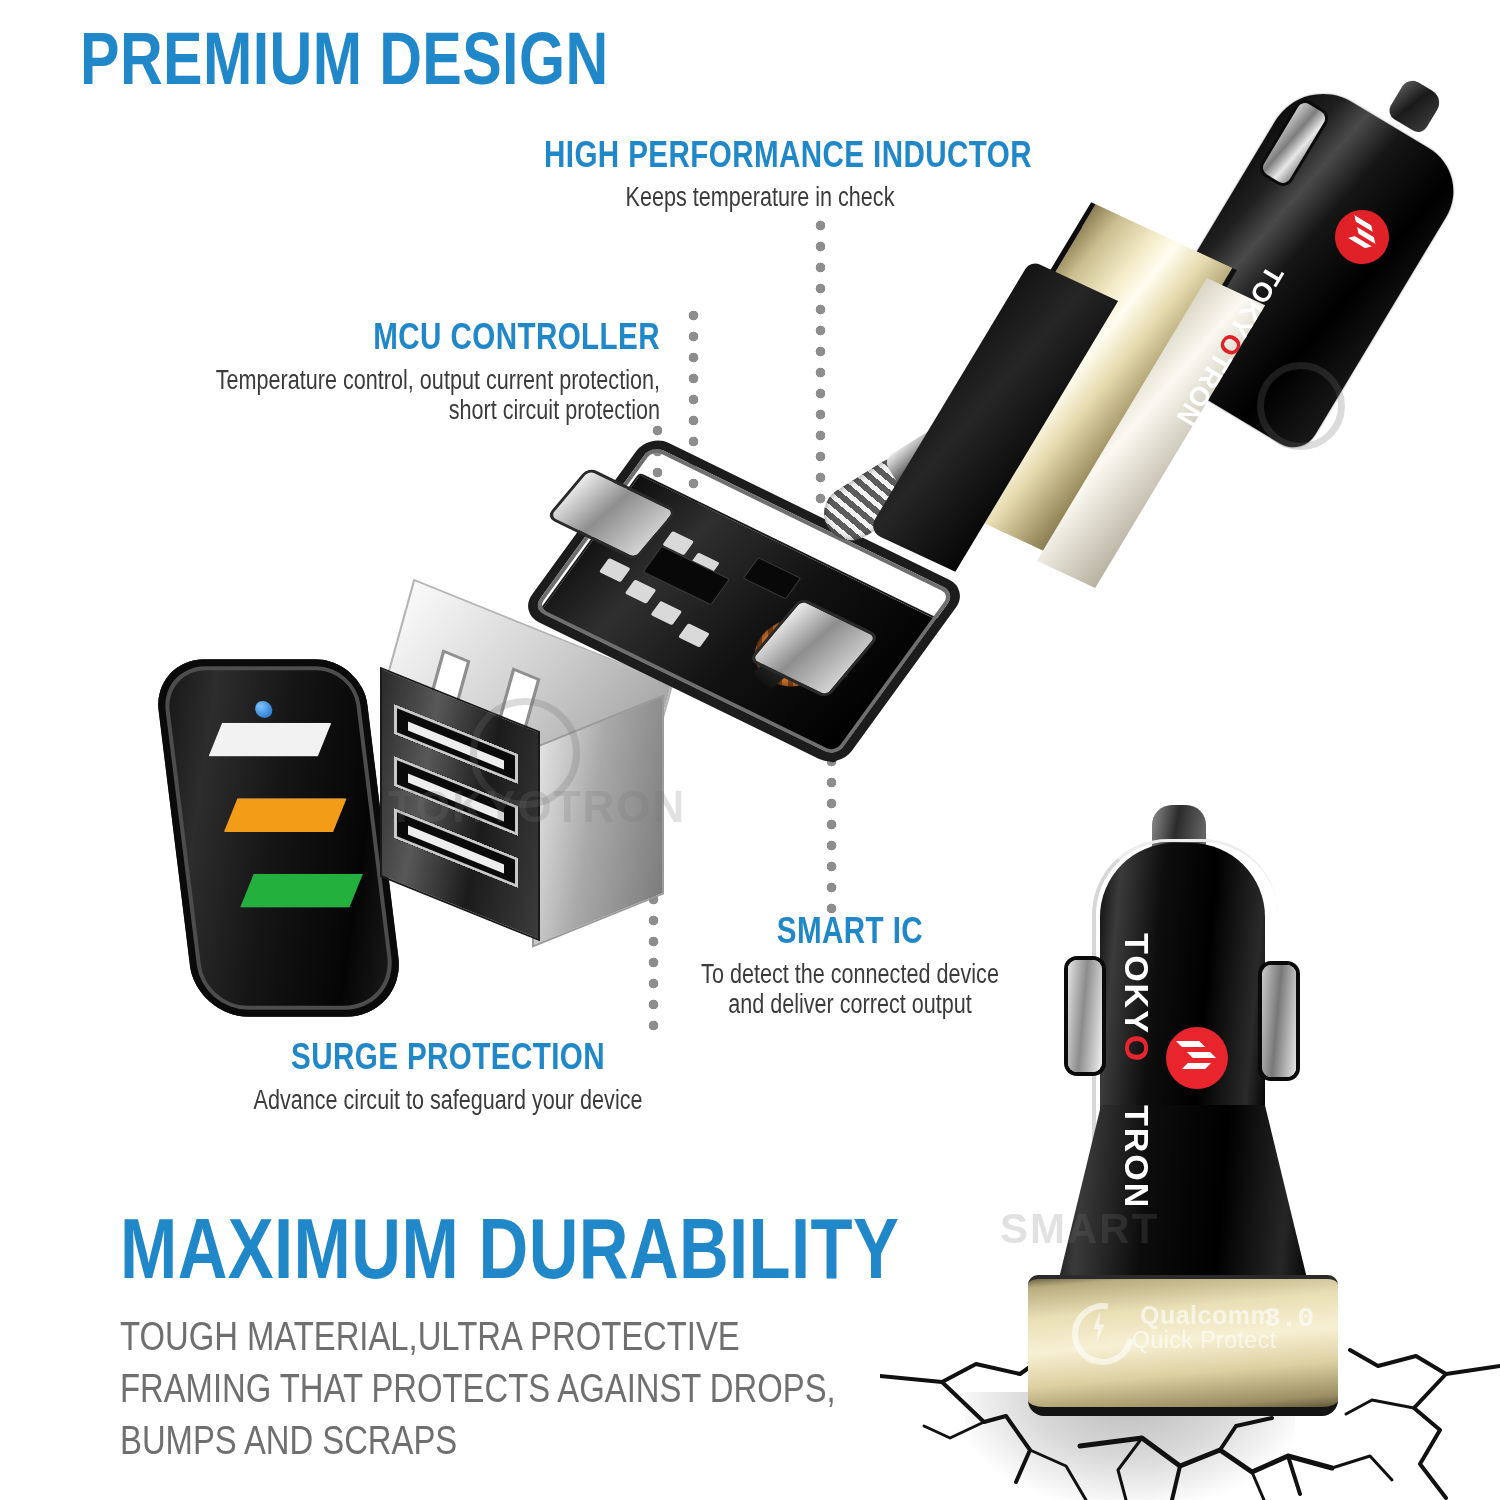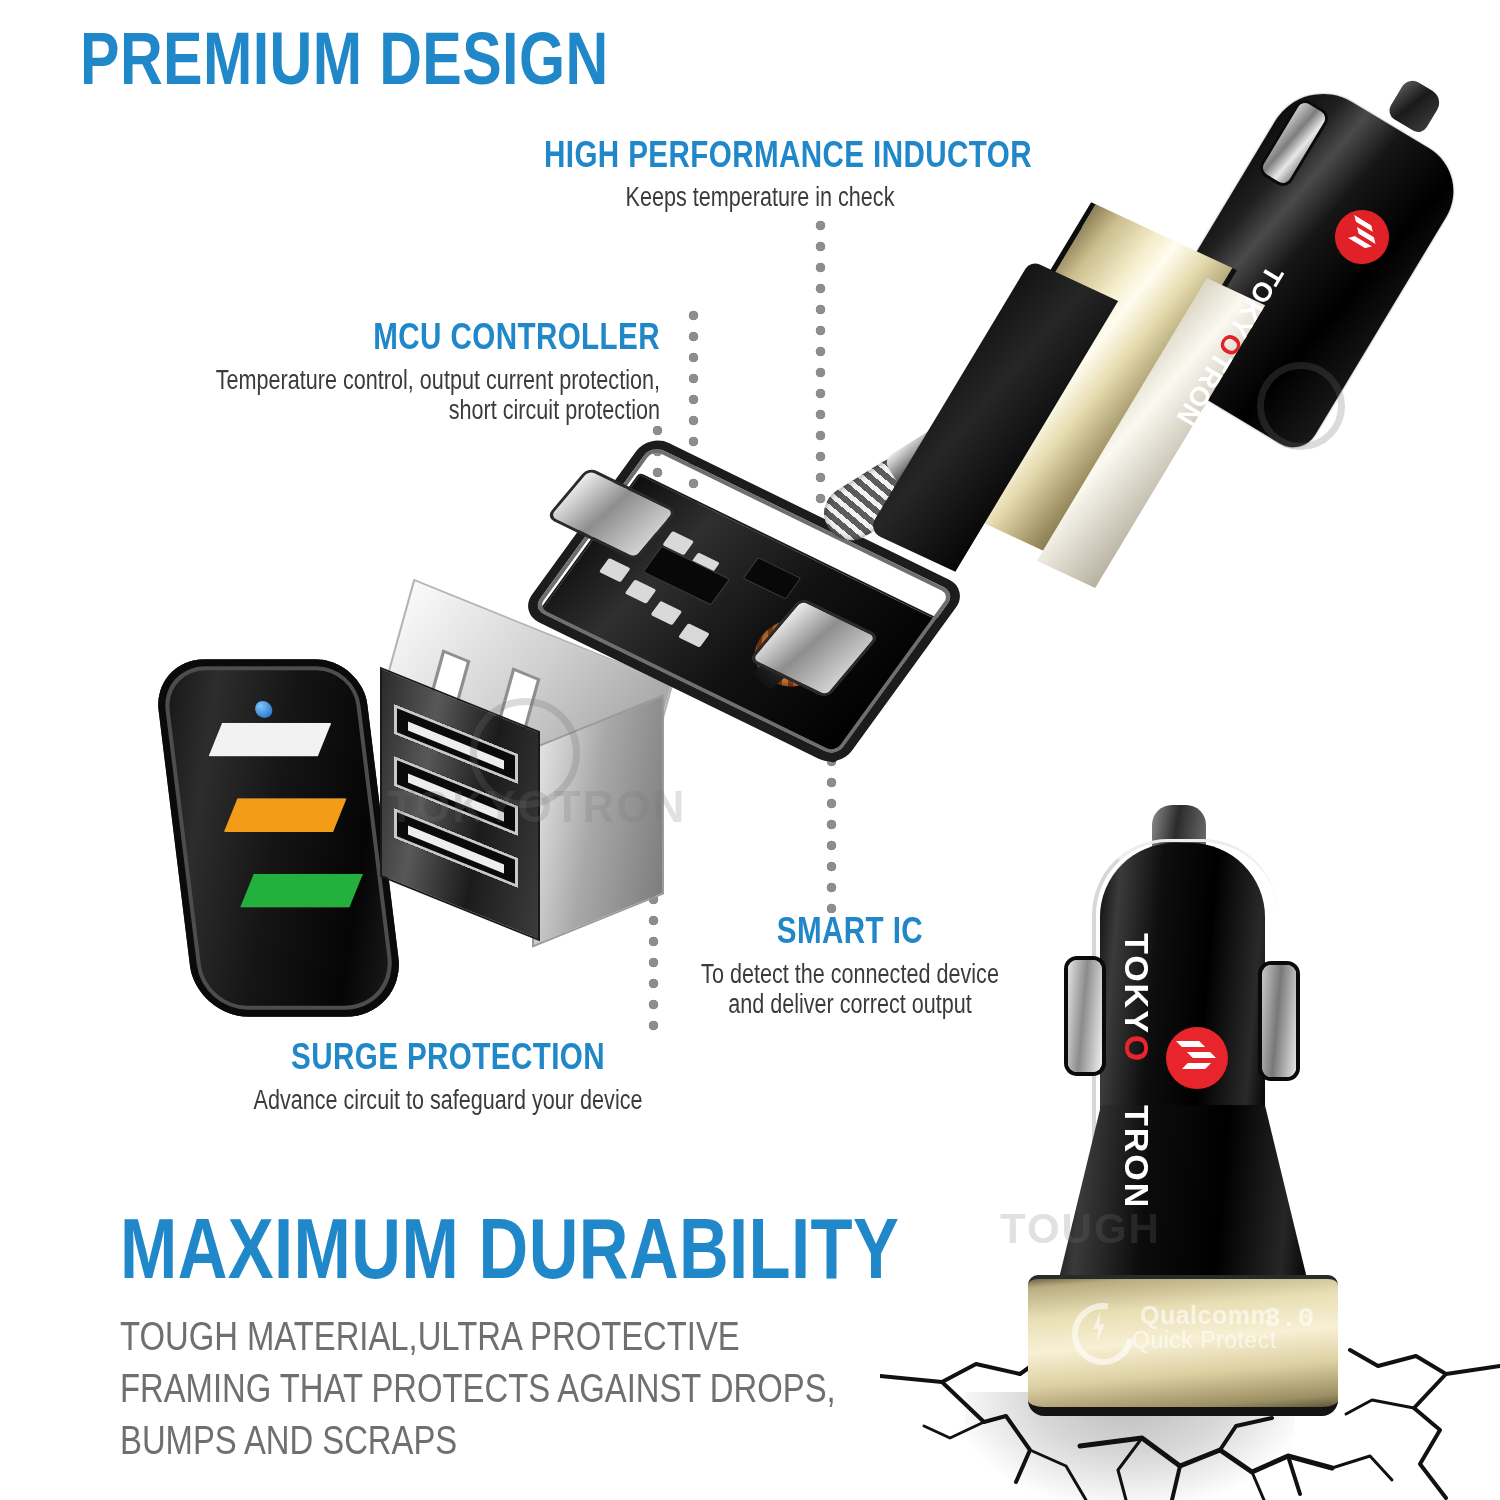--- a/index.html
+++ b/index.html
@@ -452,21 +452,21 @@
     <div class="shoulder"></div>
     <div class="pin-l"></div>
     <div class="pin-r"></div>
 
     <div class="btxt-top"><span>TOKY</span><span class="o">O</span></div>
     <div class="blogo">
       <div class="chev"></div>
     </div>
     <div class="btxt-bot">TRON</div>
 
-    <div class="wm" style="left:40px;top:400px;font-size:42px;">TOUGH</div>
+    <div class="wm" style="left:40px;top:400px;font-size:42px;">SMART</div>
 
     <div class="goldband">
       <div class="qc">
         <div class="ring"></div>
         <div class="bolt"></div>
         <div class="q1">Qualcomm</div>
         <div class="q2">Quick Protect</div>
         <div class="ver">3.0</div>
       </div>
     </div>

